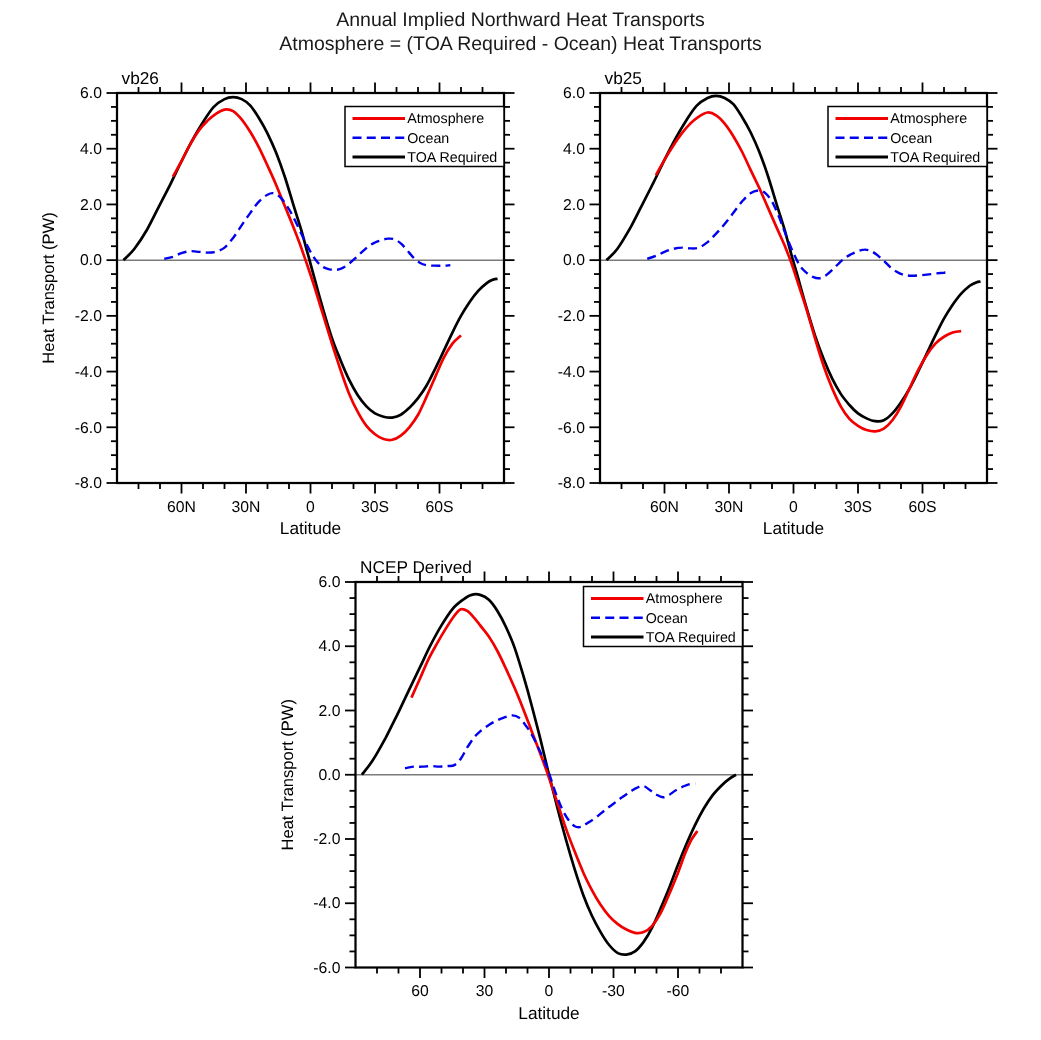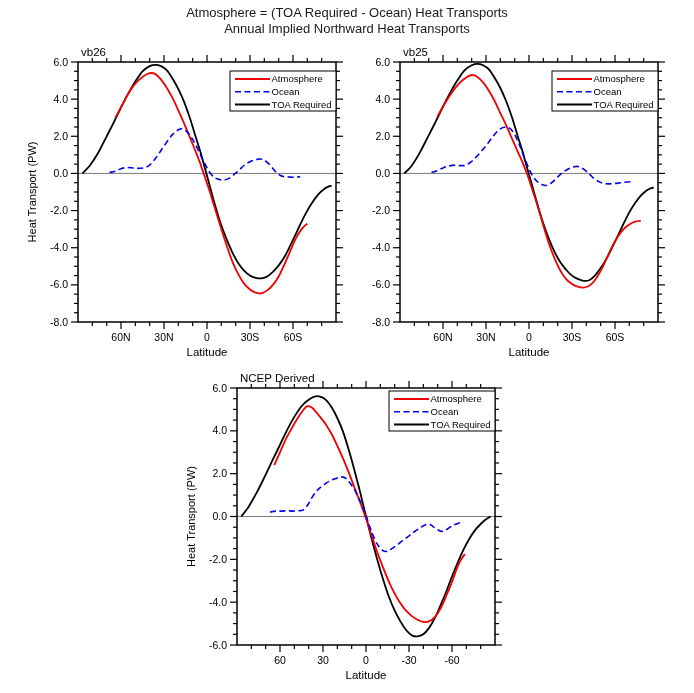--- a/index.html
+++ b/index.html
@@ -384,16 +384,16 @@
           <text x="430.5" y="415" font-size="9.5" text-anchor="start">Ocean</text>
           <line x1="394" y1="424.6" x2="429" y2="424.6" stroke="#000000" stroke-width="2" stroke-dasharray="none"></line>
           <text x="430.5" y="427.8" font-size="9.5" text-anchor="start">TOA Required</text>
         </g>
         <text x="240" y="382" font-size="11.5" text-anchor="start">NCEP Derived</text>
         <text x="366" y="679" font-size="11.5" text-anchor="middle">Latitude</text>
         <text x="195" y="516.5" font-size="11" text-anchor="middle" transform="rotate(-90 195 516.5)">Heat Transport (PW)</text>
       </g>
     </svg>
   <div class="title-block">
+    <div class="title-line">Annual Implied Northward Heat Transports</div>
     <div class="title-line">Atmosphere = (TOA Required - Ocean) Heat Transports</div>
-    <div class="title-line">Annual Implied Northward Heat Transports</div>
   </div>
 </div>
 
 </body></html>

